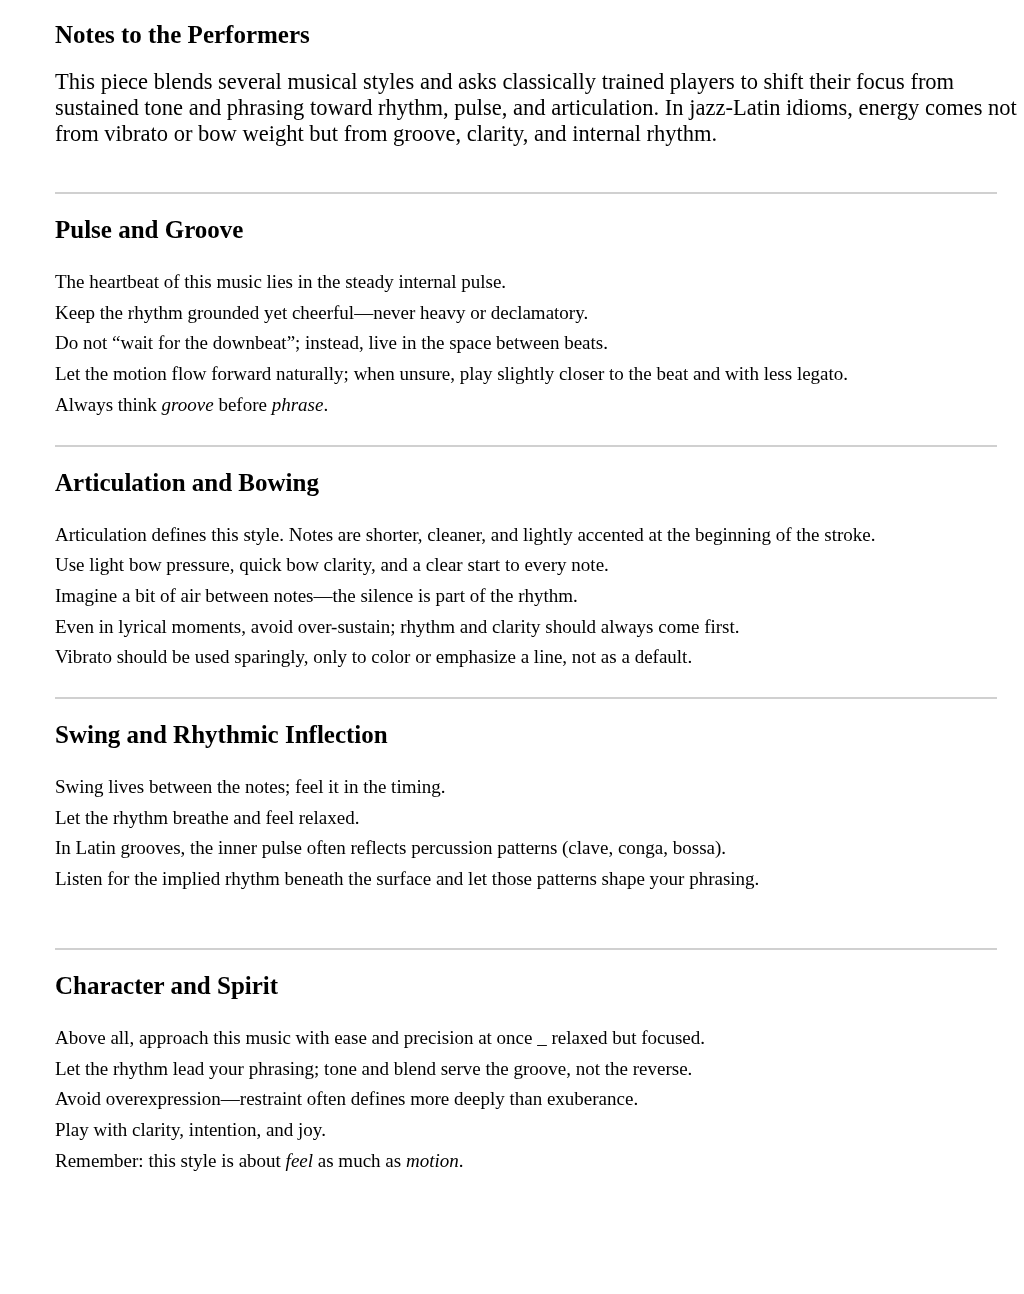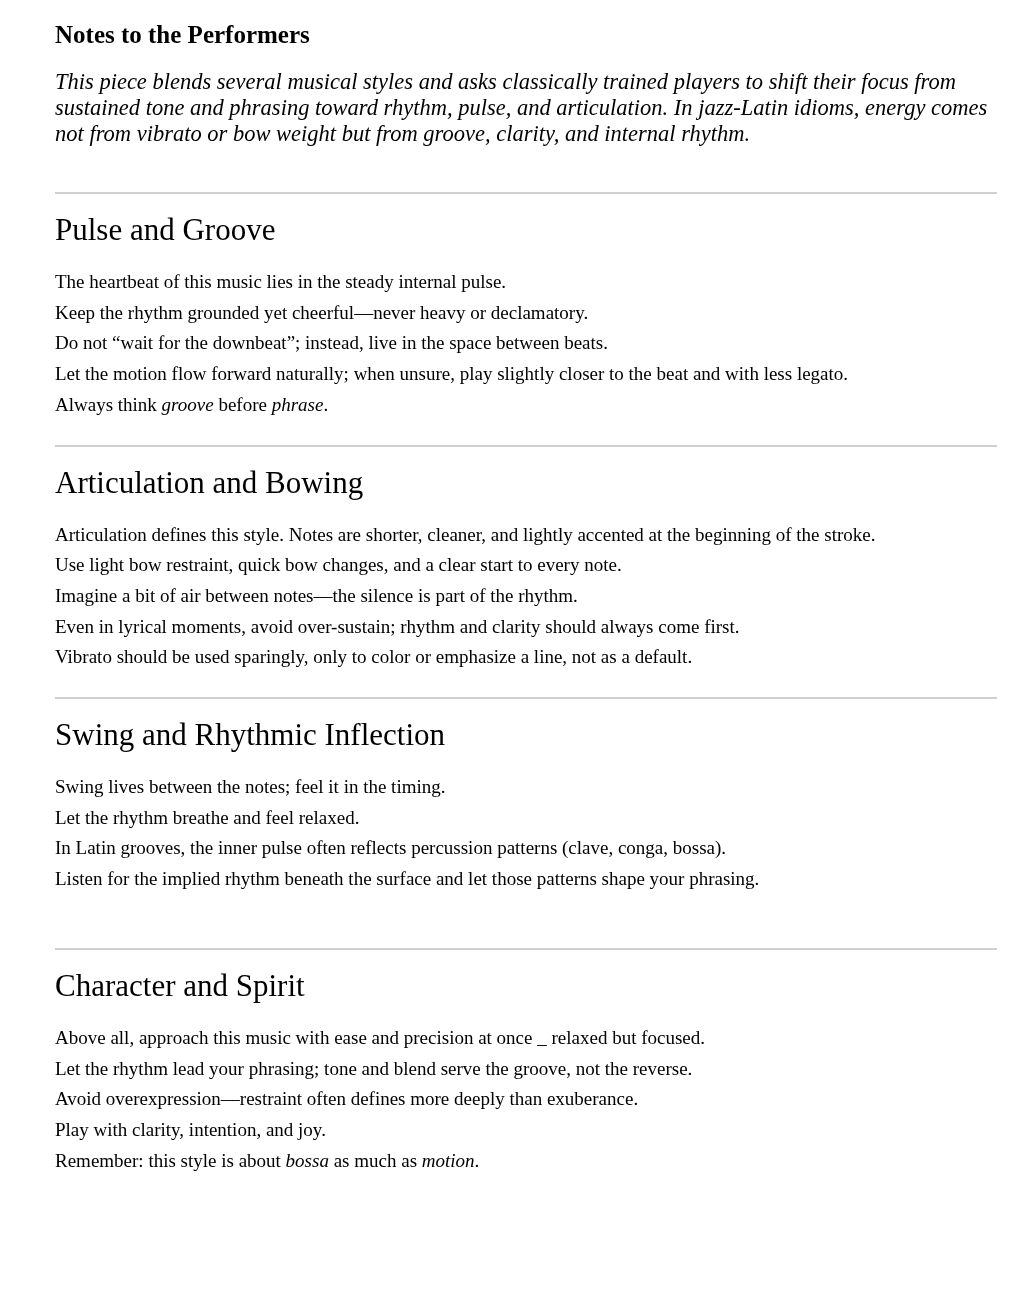--- a/index.html
+++ b/index.html
@@ -21,38 +21,37 @@
   h1.title {
     font-size: 25px;
     line-height: 30px;
     font-weight: bold;
     margin: 0;
   }
   p.intro {
     font-size: 22.5px;
     line-height: 26px;
     margin: 19px 0 0 0;
-    font-style: italic;
   }
   hr.rule {
     border: none;
     height: 2px;
     background: #d0d0d0;
     margin: 24px 20px 0 0;
   }
   hr.rule-first {
     margin-top: 45px;
   }
   hr.rule-wide {
     margin-top: 53px;
   }
   h2.section-heading {
-    font-size: 31px;
+    font-size: 25px;
     line-height: 30px;
-    font-weight: normal;
+    font-weight: bold;
     margin: 21px 0 0 0;
   }
   .lines {
     margin: 22px 0 0 0;
     font-size: 19px;
   }
   .lines p {
     margin: 0;
     line-height: 30.7px;
   }
@@ -81,21 +80,21 @@
         <p><span>Always think </span><i>groove</i><span> before </span><i>phrase</i><span>.</span></p>
       </div>
   </section>
 
   <hr class="rule">
 
   <section>
     <h2 class="section-heading">Articulation and Bowing</h2>
     <div class="lines">
         <p>Articulation defines this style. Notes are shorter, cleaner, and lightly accented at the beginning of the stroke.</p>
-        <p>Use light bow restraint, quick bow changes, and a clear start to every note.</p>
+        <p>Use light bow pressure, quick bow clarity, and a clear start to every note.</p>
         <p>Imagine a bit of air between notes—the silence is part of the rhythm.</p>
         <p>Even in lyrical moments, avoid over-sustain; rhythm and clarity should always come first.</p>
         <p>Vibrato should be used sparingly, only to color or emphasize a line, not as a default.</p>
       </div>
   </section>
 
   <hr class="rule">
 
   <section>
     <h2 class="section-heading">Swing and Rhythmic Inflection</h2>
@@ -109,17 +108,17 @@
 
   <hr class="rule rule-wide">
 
   <section>
     <h2 class="section-heading">Character and Spirit</h2>
     <div class="lines">
         <p>Above all, approach this music with ease and precision at once _ relaxed but focused.</p>
         <p>Let the rhythm lead your phrasing; tone and blend serve the groove, not the reverse.</p>
         <p>Avoid overexpression—restraint often defines more deeply than exuberance.</p>
         <p>Play with clarity, intention, and joy.</p>
-        <p><span>Remember: this style is about </span><i>bossa</i><span> as much as </span><i>motion</i><span>.</span></p>
+        <p><span>Remember: this style is about </span><i>feel</i><span> as much as </span><i>motion</i><span>.</span></p>
       </div>
   </section>
 
 </main>
 
 </body></html>

